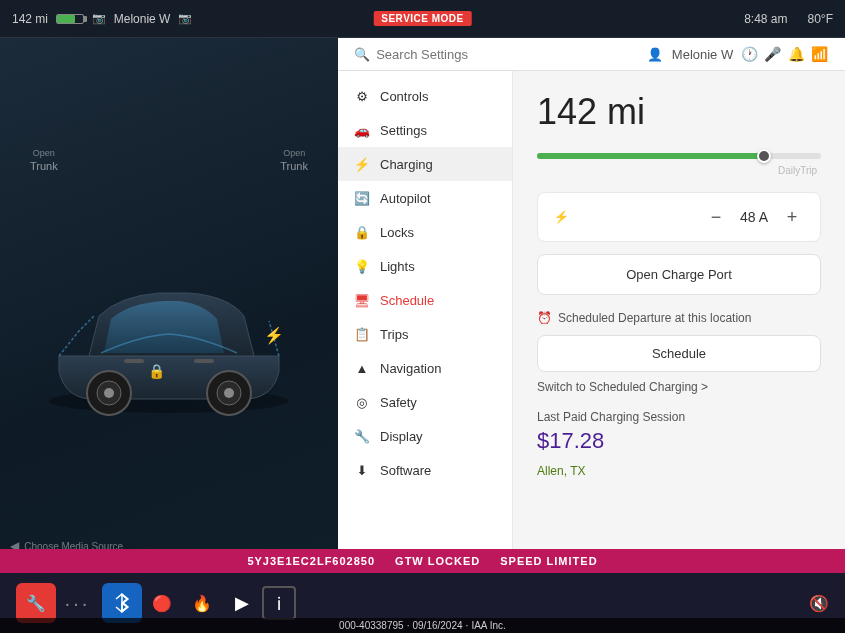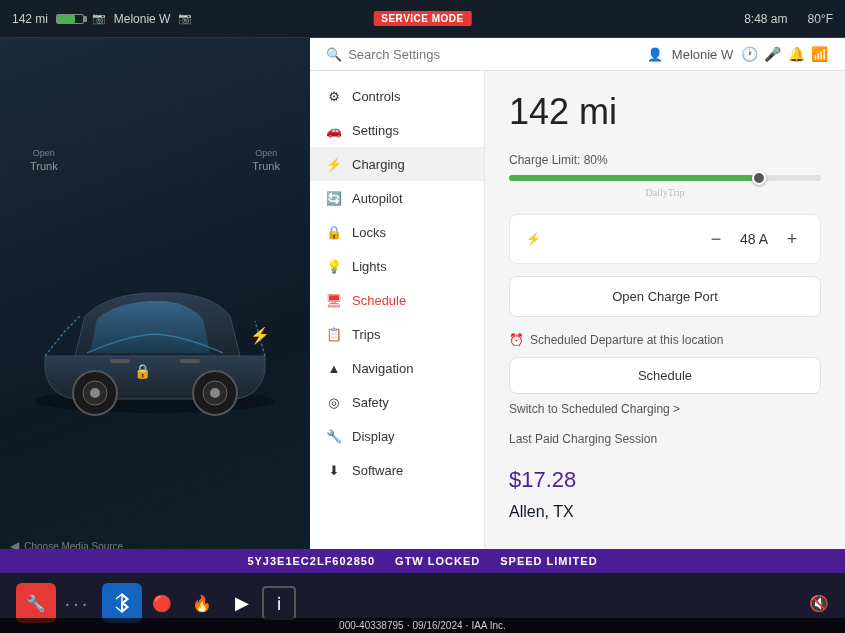--- a/index.html
+++ b/index.html
@@ -85,21 +85,21 @@
     .main-content {
       position: absolute;
       top: 38px;
       left: 0; right: 0;
       bottom: 60px;
       display: flex;
     }
 
     
     .left-panel {
-      width: 310px;
+      width: 338px;
       background: linear-gradient(160deg, #1c2b3a 0%, #0e1b27 60%, #101e2a 100%);
       position: relative;
       overflow: hidden;
       flex-shrink: 0;
     }
 
     .trunk-labels {
       position: absolute;
       top: 110px;
       width: 100%;
@@ -298,25 +298,24 @@
       width: 14px;
       height: 14px;
       background: #555;
       border-radius: 50%;
       border: 2px solid white;
       box-shadow: 0 1px 3px rgba(0,0,0,0.3);
     }
 
     .slider-labels {
       display: flex;
-      justify-content: center;
+      justify-content: flex-end;
       font-size: 10px;
       color: #bbb;
       padding: 0 4px;
-      font-family: Liberation Serif, serif;
     }
 
     .charge-current-row {
       display: flex;
       align-items: center;
       justify-content: space-between;
       background: white;
       border-radius: 8px;
       padding: 12px 16px;
       margin-bottom: 12px;
@@ -393,54 +392,54 @@
 
     .switch-link {
       font-size: 12px;
       color: #555;
       margin-bottom: 16px;
     }
 
     .last-session {
       font-size: 12px;
       color: #555;
-      margin-bottom: 21px;
+      margin-bottom: 4px;
       font-weight: 500;
     }
 
     .last-session-amount {
       font-size: 22px;
       font-weight: 500;
       color: #4c1d95;
       margin-bottom: 10px;
     }
 
     .last-session-location {
-      font-size: 16px;
-      color: #0f172a;
+      font-size: 12px;
+      color: #4d7c0f;
     }
 
     
     .bottom-bar {
       position: absolute;
       bottom: 0; left: 0; right: 0;
       height: 60px;
       background: #1a1a2e;
       display: flex;
       align-items: center;
       padding: 0 16px;
       gap: 0;
       z-index: 10;
     }
 
     .vin-bar {
       position: absolute;
       bottom: 60px; left: 0; right: 0;
       height: 24px;
-      background: #4c1d95;
+      background: #be185d;
       display: flex;
       align-items: center;
       justify-content: center;
       gap: 20px;
       z-index: 9;
     }
 
     .vin-text {
       color: white;
       font-size: 11px;
@@ -661,21 +660,20 @@
           <span class="sidebar-icon">⬇</span>
           <span>Software</span>
         </div>
       </div>
 
       <div class="content-area">
 
         <div class="range-display">142 mi</div>
 
         <div class="charge-slider-wrapper">
-          <div class="section-label">Charge Limit: 80%</div>
           <div class="slider-track">
             <div class="slider-fill"></div>
             <div class="slider-thumb"></div>
           </div>
           <div class="slider-labels">
             <span>Daily</span>
             <span>Trip</span>
           </div>
         </div>
 

